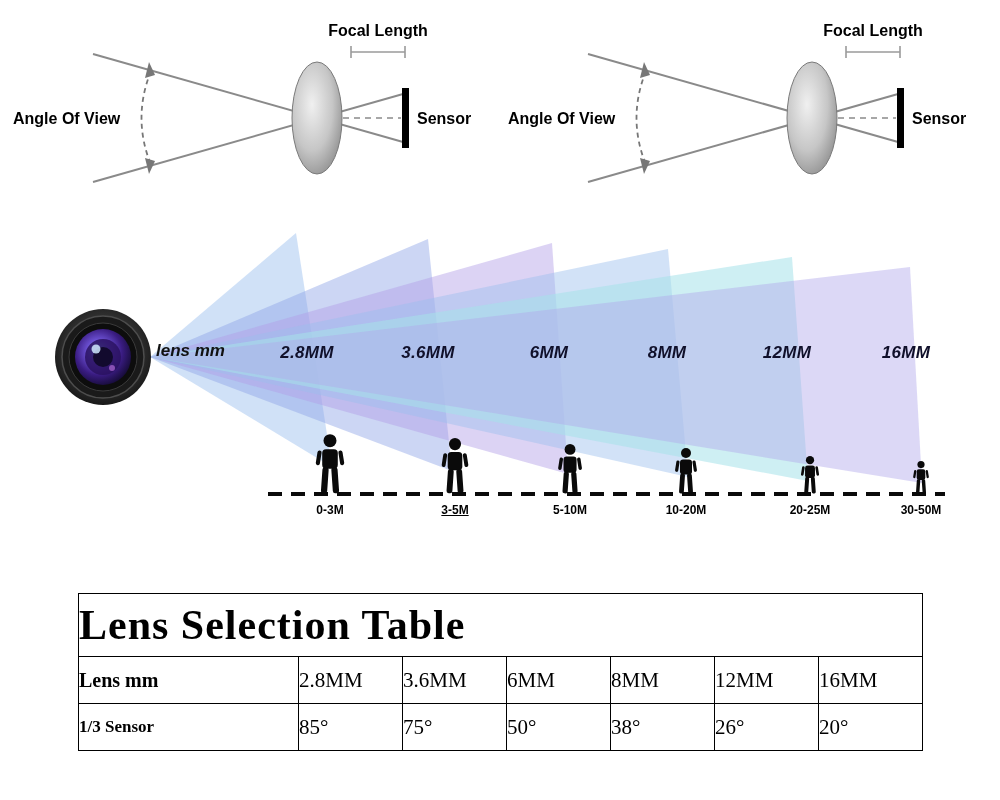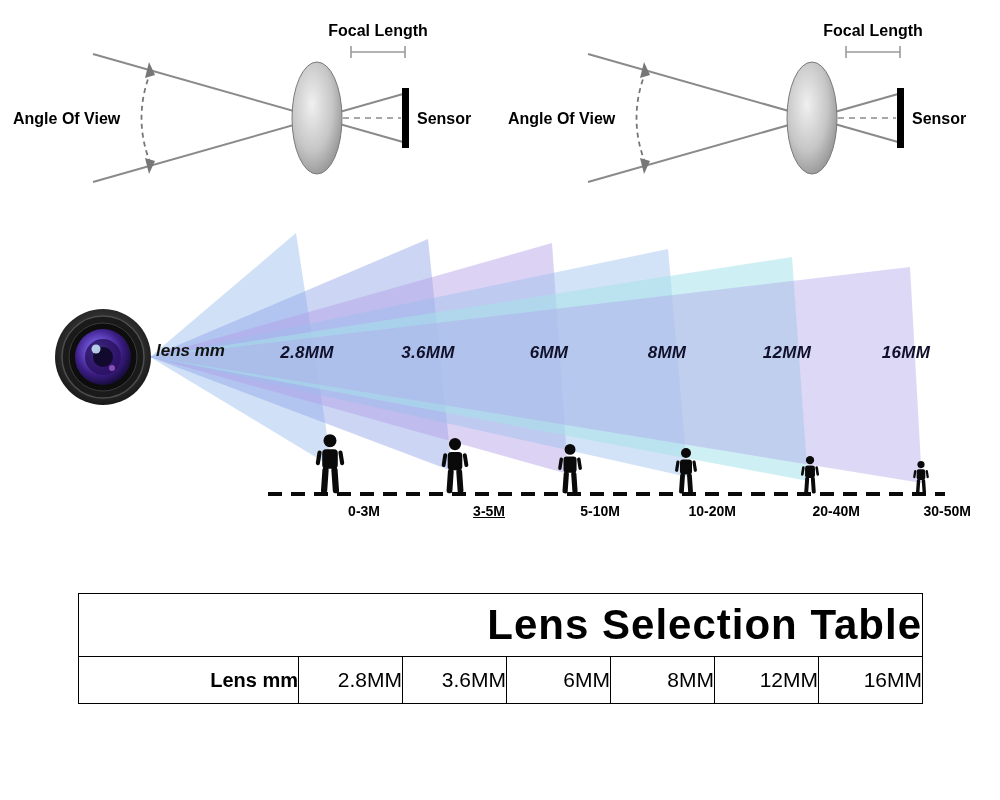--- a/index.html
+++ b/index.html
@@ -17,30 +17,30 @@
   .beam-area{position:absolute;top:225px;left:0;width:1000px;height:320px;}
   .beam-svg{position:absolute;top:0;left:0;}
   .lens-mm-label{
     position:absolute;top:116px;left:156px;font-size:17px;font-weight:bold;font-style:italic;color:#111;
   }
   .mm-label{
     position:absolute;width:90px;text-align:center;top:118px;
     font-size:17px;font-weight:bold;font-style:italic;color:#10102a;letter-spacing:.3px;
   }
   .range-label{
-    position:absolute;width:100px;text-align:right;top:278px;
-    font-size:14px;font-weight:bold;color:#000;
+    position:absolute;width:100px;text-align:center;top:278px;
+    font-size:12px;font-weight:bold;color:#000;
   }
 
   .lens-table{
     position:absolute;top:593px;left:78px;width:844px;border-collapse:collapse;table-layout:fixed;
   }
   .lens-table td{
-    border:1.5px solid #000;text-align:right;vertical-align:middle;background:#fff;
-    font-size:21px;padding:0;height:46px;
+    border:1.5px solid #000;text-align:left;vertical-align:middle;background:#fff;
+    font-size:21px;padding:0;height:46px;font-family:Liberation Serif, serif;
   }
   .lens-table .title-cell{font-size:42px;font-weight:bold;height:62px;letter-spacing:1px;}
   .lens-table .rh-lensmm{font-size:20px;font-weight:bold;}
   .lens-table .rh-range{font-size:12.5px;font-weight:bold;}
   .lens-table .rh-sensor{font-size:17px;font-weight:bold;}
 </style>
 </head>
 <body>
 
 <div class="optics-row">
@@ -159,21 +159,21 @@
   <div class="mm-label" style="left:383px;">3.6MM</div>
   <div class="mm-label" style="left:504px;">6MM</div>
   <div class="mm-label" style="left:622px;">8MM</div>
   <div class="mm-label" style="left:742px;">12MM</div>
   <div class="mm-label" style="left:861px;">16MM</div>
 
   <div class="range-label" style="left:280px;">0-3M</div>
   <div class="range-label" style="left:405px;text-decoration:underline;">3-5M</div>
   <div class="range-label" style="left:520px;">5-10M</div>
   <div class="range-label" style="left:636px;">10-20M</div>
-  <div class="range-label" style="left:760px;">20-40M</div>
+  <div class="range-label" style="left:760px;">20-25M</div>
   <div class="range-label" style="left:871px;">30-50M</div>
 </div>
 
 <table class="lens-table">
   <colgroup>
     <col style="width:220px;">
     <col style="width:104px;">
       <col style="width:104px;">
       <col style="width:104px;">
     <col style="width:104px;">
@@ -186,14 +186,23 @@
     </tr>
     <tr>
       <td class="rh-lensmm">Lens mm</td>
       <td>2.8MM</td>
       <td>3.6MM</td>
       <td>6MM</td>
       <td>8MM</td>
       <td>12MM</td>
       <td>16MM</td>
     </tr>
+    <tr>
+      <td class="rh-sensor">1/3 Sensor</td>
+      <td>85°</td>
+      <td>75°</td>
+      <td>50°</td>
+      <td>38°</td>
+      <td>26°</td>
+      <td>20°</td>
+    </tr>
   </tbody>
 </table>
 
 </body></html>

